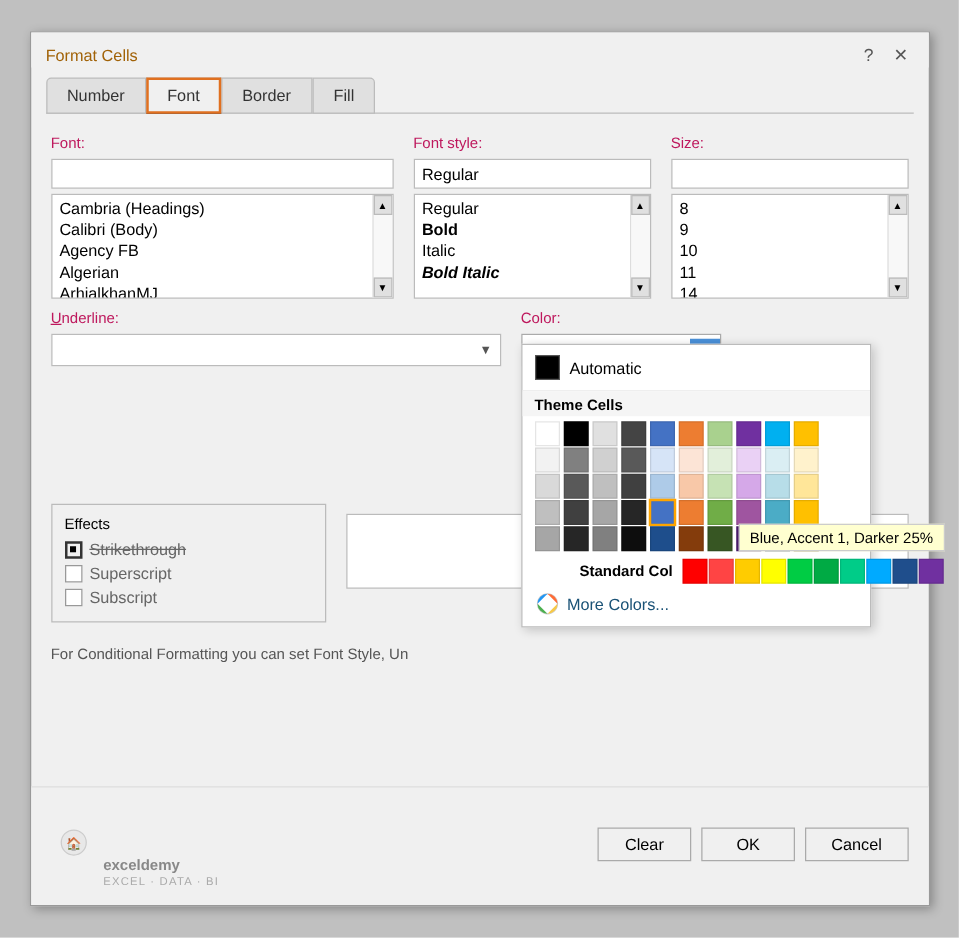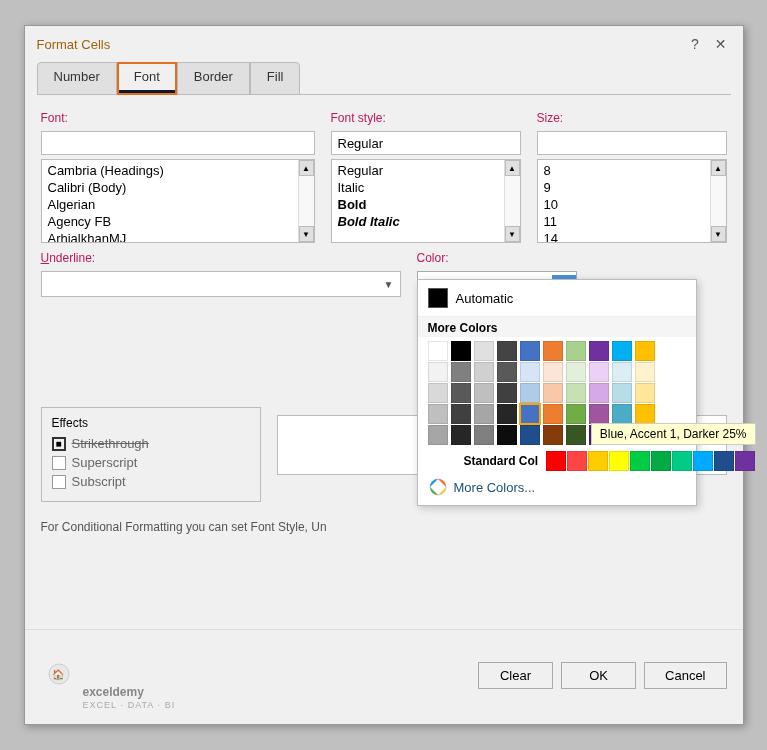--- a/index.html
+++ b/index.html
@@ -55,21 +55,21 @@
       padding: 6px 16px;
       border: 1px solid #bbb;
       background: #e0e0e0;
       cursor: pointer;
       font-size: 13px;
       color: #333;
       position: relative;
     }
     .tab.active {
       background: #f0f0f0;
-      border-bottom: 5px solid #0f172a;
+      border-bottom: 1px solid #0f172a;
       z-index: 2;
       font-weight: normal;
       outline: 2px solid #e07020;
       outline-offset: -2px;
     }
     .tab:first-child { border-radius: 4px 0 0 0; }
     .tab:last-child { border-radius: 0 4px 0 0; }
     .tab-border {
       border-top: 1px solid #bbb;
       margin: 0 12px;
@@ -327,41 +327,41 @@
 
     <div class="row">
 
       <div class="field-group font-name">
         <div class="field-label">Font:</div>
         <input class="text-input" type="text" value="" style="">
         <div class="list-box-wrapper">
           <div class="list-items">
             <div class="list-item">Cambria (Headings)</div>
             <div class="list-item">Calibri (Body)</div>
+            <div class="list-item">Agency FB</div>
             <div class="list-item">Algerian</div>
-            <div class="list-item">Agency FB</div>
             <div class="list-item">ArhialkhanMJ</div>
             <div class="list-item">Clear</div>
           </div>
           <div class="scrollbar">
             <div class="sb-arrow">▲</div>
             <div class="sb-track"></div>
             <div class="sb-arrow">▼</div>
           </div>
         </div>
       </div>
 
       <div class="field-group font-style">
         <div class="field-label">Font style:</div>
         <input class="text-input" type="text" value="Regular" style="">
         <div class="list-box-wrapper">
           <div class="list-items">
             <div class="list-item">Regular</div>
+            <div class="list-item"><b>Bold</b></div>
             <div class="list-item">Italic</div>
-            <div class="list-item"><b>Bold</b></div>
             <div class="list-item"><b><i>Bold Italic</i></b></div>
           </div>
           <div class="scrollbar">
             <div class="sb-arrow">▲</div>
             <div class="sb-track"></div>
             <div class="sb-arrow">▼</div>
           </div>
         </div>
       </div>
 
@@ -402,21 +402,21 @@
           <span class="dropdown-arrow">▼</span>
         </div>
 
         <div class="color-picker-dropdown">
 
           <div class="cp-auto-row">
             <div class="cp-auto-swatch"></div>
             <span>Automatic</span>
           </div>
 
-          <div class="cp-section-title">More Colors</div>
+          <div class="cp-section-title">Theme Cells</div>
           <div class="cp-grid" id="theme-grid">
           <div class="cp-swatch" style="background: rgb(255, 255, 255);"></div>
               <div class="cp-swatch" style="background: rgb(0, 0, 0);"></div>
               <div class="cp-swatch" style="background: rgb(224, 224, 224);"></div>
               <div class="cp-swatch" style="background: rgb(68, 68, 68);"></div>
               <div class="cp-swatch" style="background: rgb(68, 114, 196);"></div>
               <div class="cp-swatch" style="background: rgb(237, 125, 49);"></div>
               <div class="cp-swatch" style="background: rgb(169, 209, 142);"></div>
               <div class="cp-swatch" style="background: rgb(112, 48, 160);"></div>
               <div class="cp-swatch" style="background: rgb(0, 176, 240);"></div>

